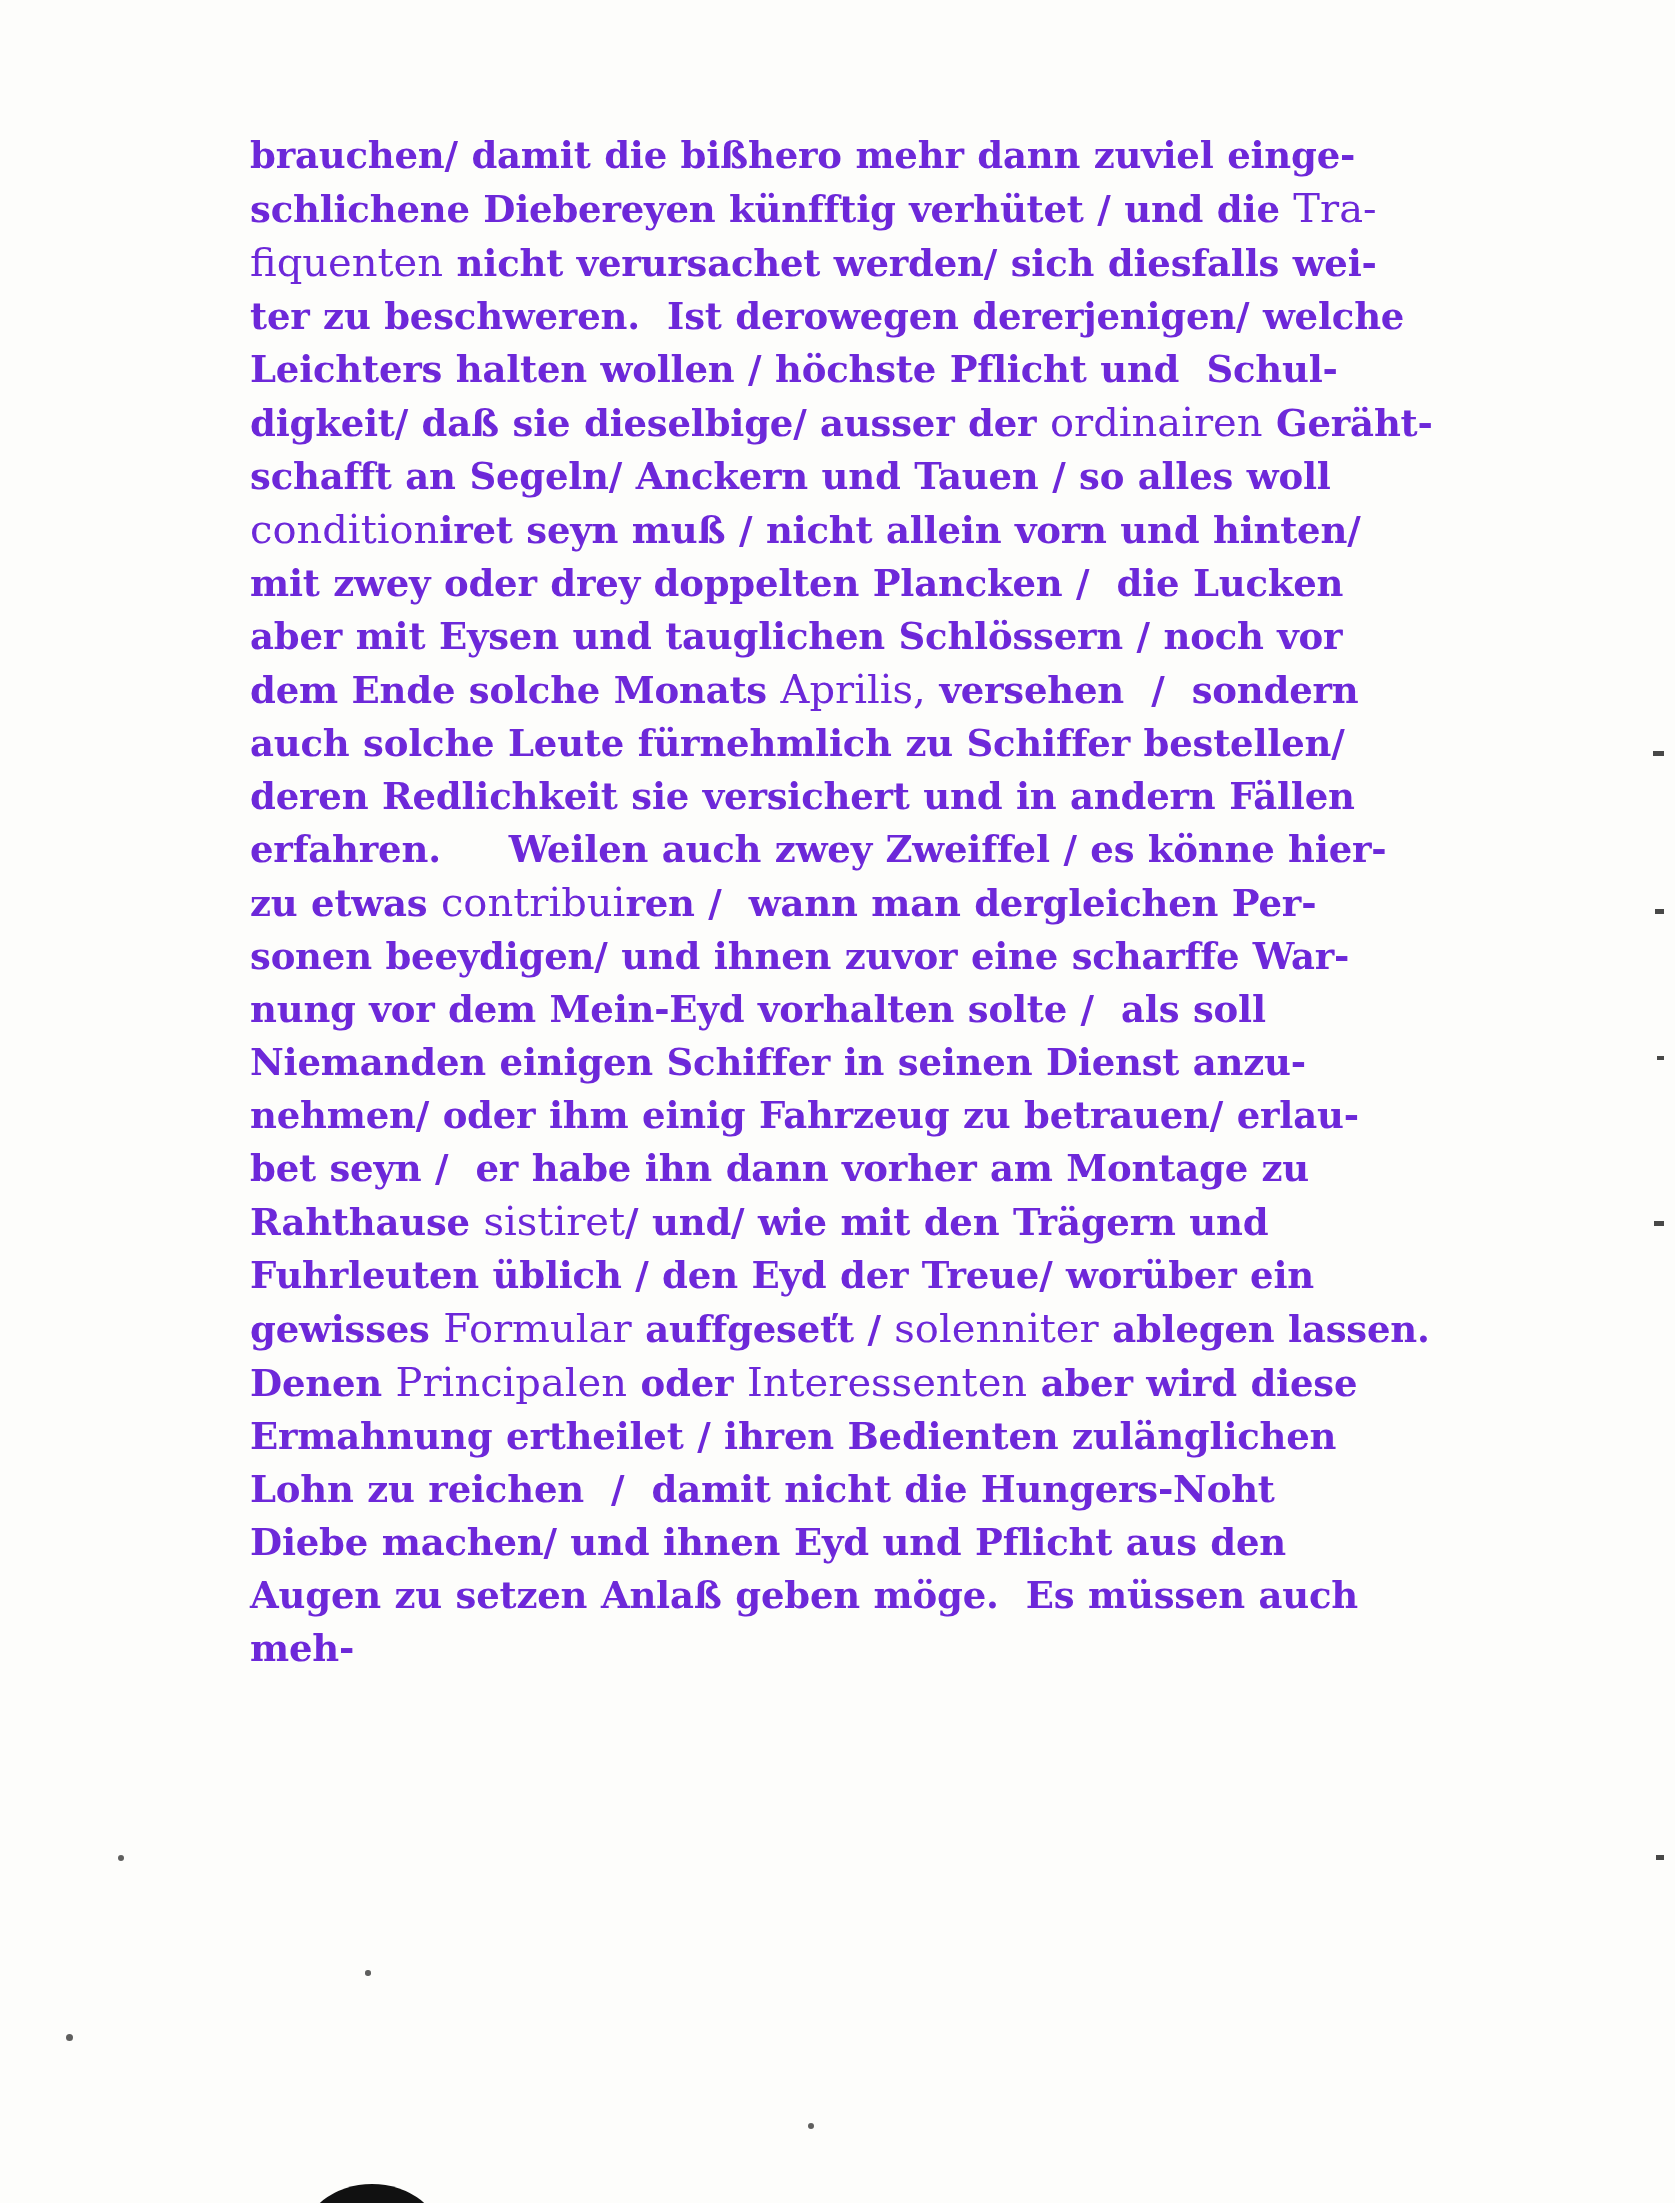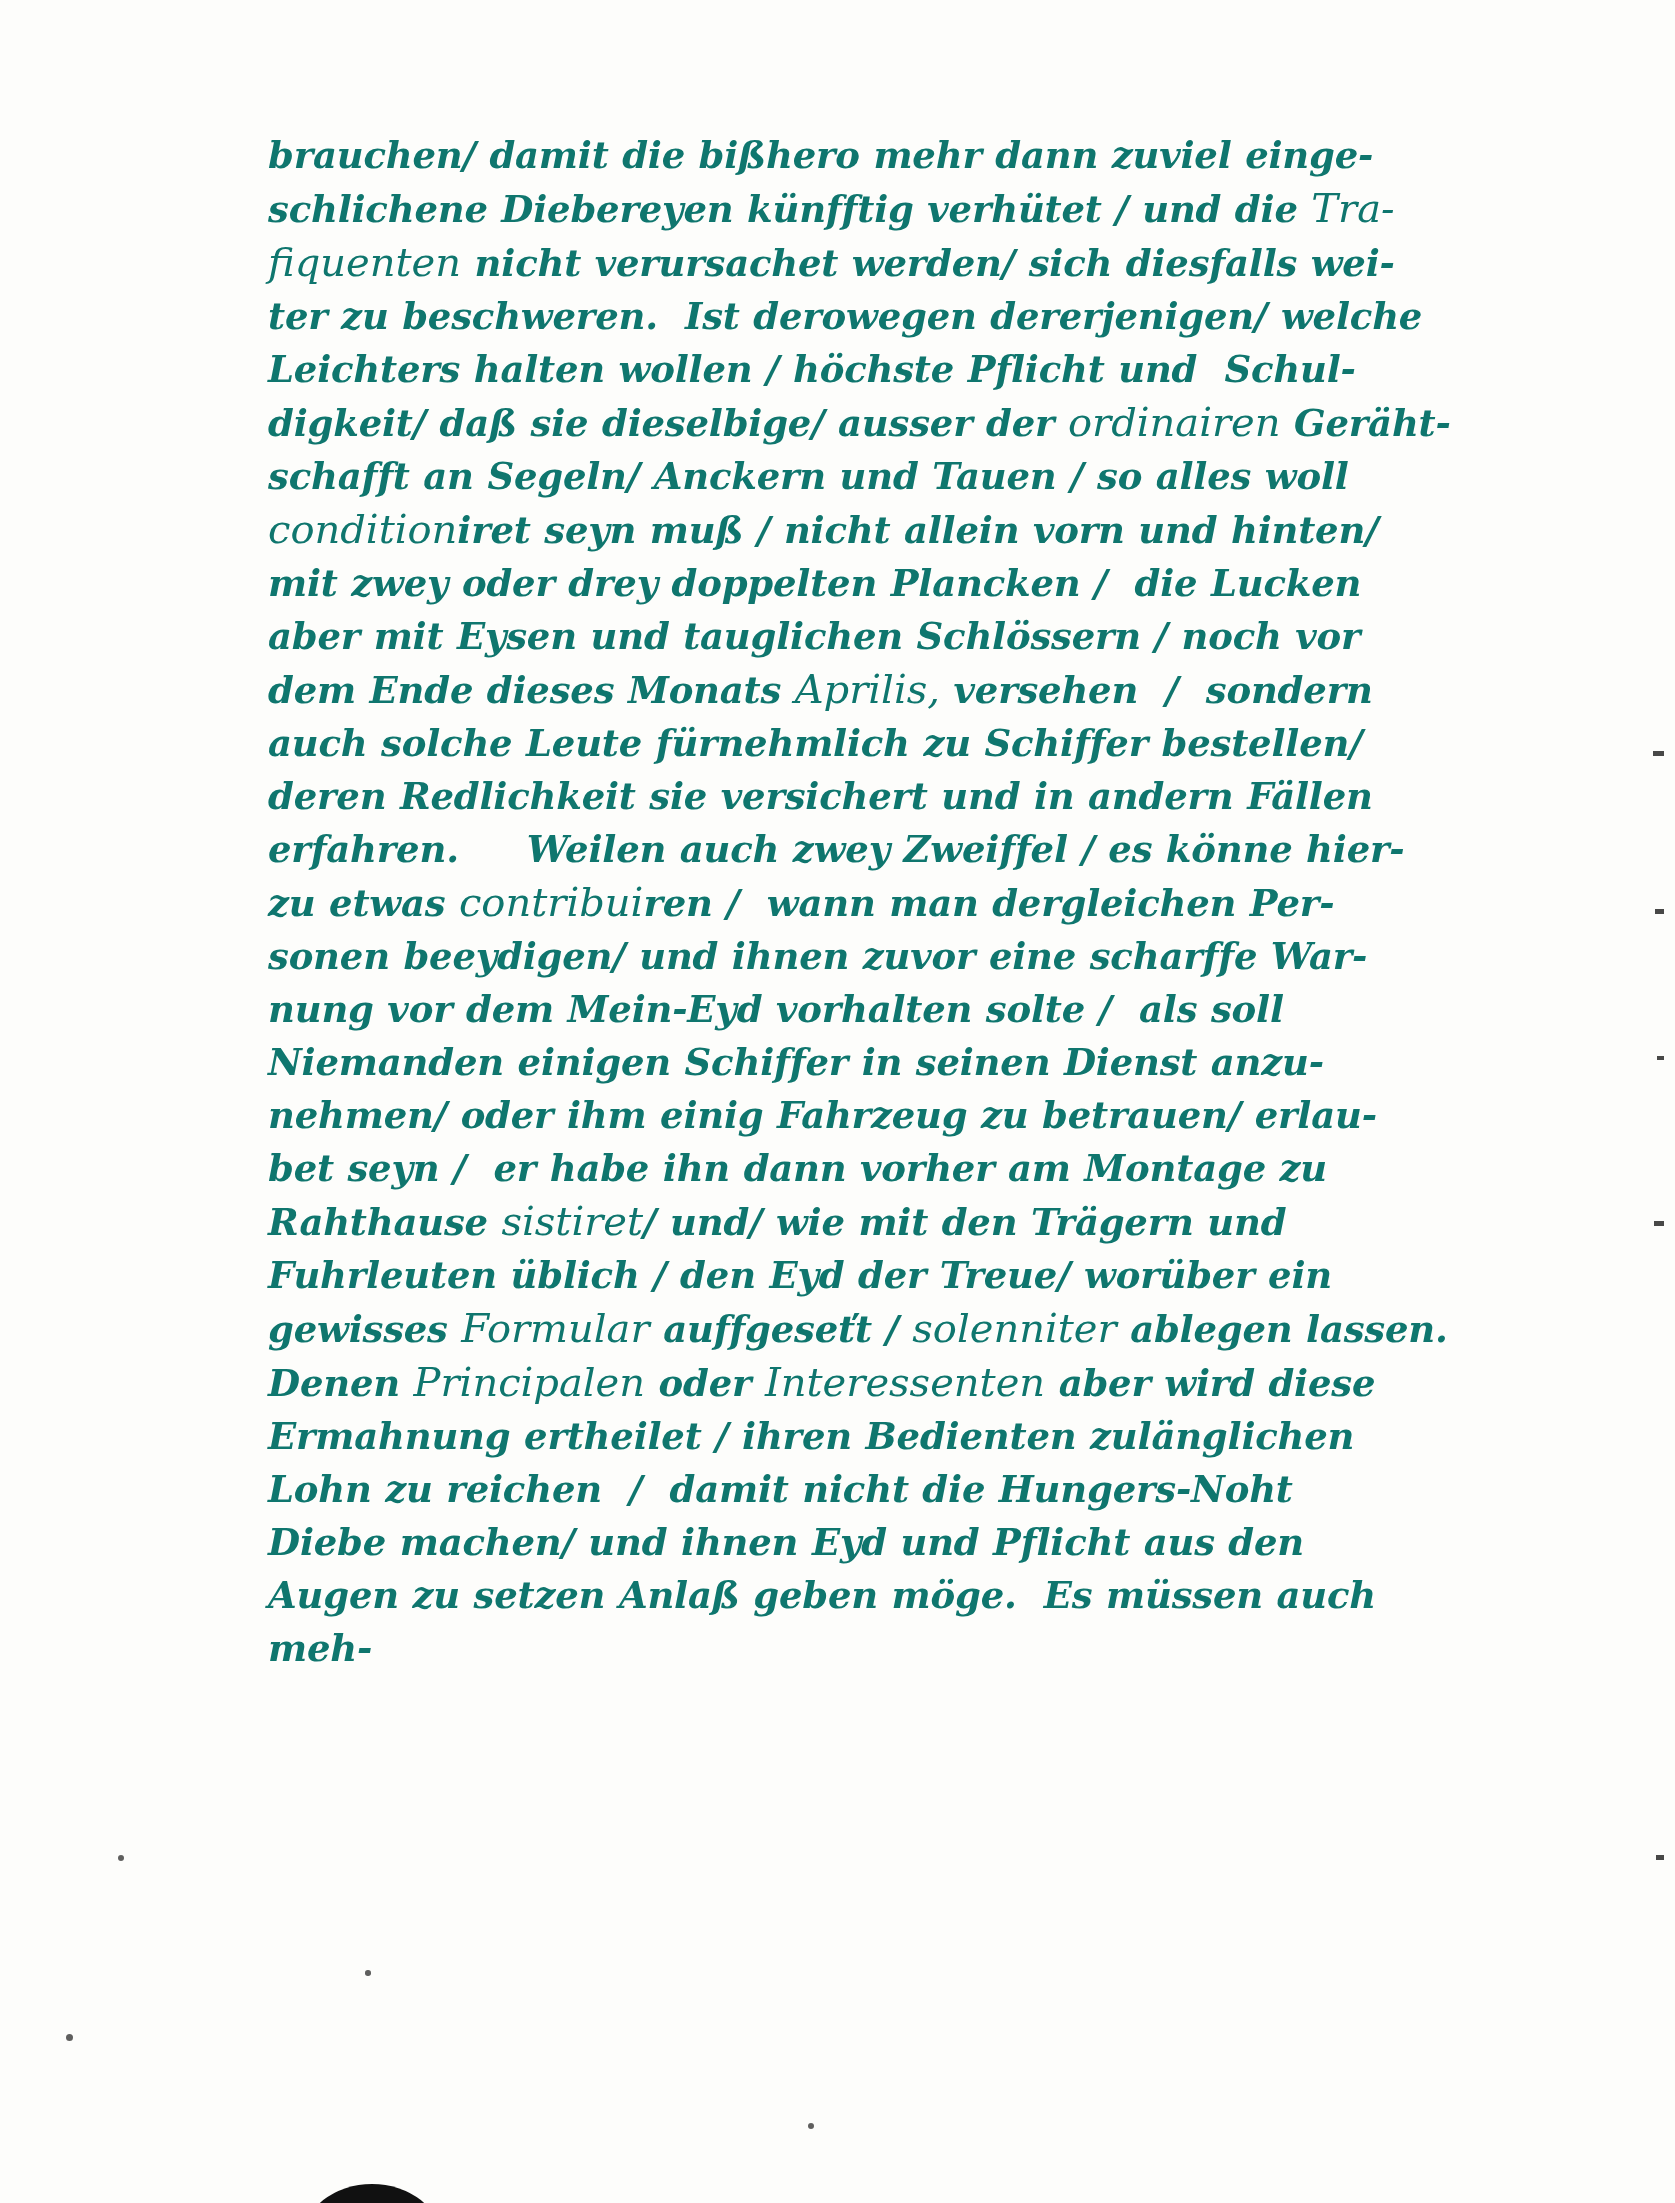--- a/index.html
+++ b/index.html
@@ -18,25 +18,24 @@
   
   #page {
     position: absolute;
     inset: 0;
     background: #fdfdfb;
   }
 
   
   #textblock {
     position: absolute;
-    left: 268px;
+    left: 250px;
     top: 129px;
     width: 1242px;
-    color: #0f766e;
-    font-style: italic;
+    color: #6d28d9;
   }
 
   
   .line {
     display: block;
     white-space: pre;
     font-weight: 700;
     font-size: 37px;
     line-height: 53px;
     letter-spacing: -0.2px;
@@ -91,21 +90,21 @@
       <div class="line"><span>brauchen/ damit die bißhero mehr dann zuviel einge‐</span></div>
       <div class="line"><span>schlichene Diebereyen künfftig verhütet / und die </span><span class="rom">Tra-</span></div>
       <div class="line"><span class="rom">fiquenten</span><span> nicht verursachet werden/ sich diesfalls wei‐</span></div>
       <div class="line"><span>ter zu beschweren.  Ist derowegen dererjenigen/ welche</span></div>
       <div class="line"><span>Leichters halten wollen / höchste Pflicht und  Schul‐</span></div>
       <div class="line"><span>digkeit/ daß sie dieselbige/ ausser der </span><span class="rom">ordinairen</span><span> Geräht‐</span></div>
       <div class="line"><span>schafft an Segeln/ Anckern und Tauen / so alles woll</span></div>
       <div class="line"><span class="rom">condition</span><span>iret seyn muß / nicht allein vorn und hinten/</span></div>
       <div class="line"><span>mit zwey oder drey doppelten Plancken /  die Lucken</span></div>
       <div class="line"><span>aber mit Eysen und tauglichen Schlössern / noch vor</span></div>
-      <div class="line"><span>dem Ende dieses Monats </span><span class="rom">Aprilis,</span><span> versehen  /  sondern</span></div>
+      <div class="line"><span>dem Ende solche Monats </span><span class="rom">Aprilis,</span><span> versehen  /  sondern</span></div>
       <div class="line"><span>auch solche Leute fürnehmlich zu Schiffer bestellen/</span></div>
       <div class="line"><span>deren Redlichkeit sie versichert und in andern Fällen</span></div>
       <div class="line"><span>erfahren.     Weilen auch zwey Zweiffel / es könne hier‐</span></div>
       <div class="line"><span>zu etwas </span><span class="rom">contribui</span><span>ren /  wann man dergleichen Per‐</span></div>
       <div class="line"><span>sonen beeydigen/ und ihnen zuvor eine scharffe War‐</span></div>
       <div class="line"><span>nung vor dem Mein‐Eyd vorhalten solte /  als soll</span></div>
       <div class="line"><span>Niemanden einigen Schiffer in seinen Dienst anzu‐</span></div>
       <div class="line"><span>nehmen/ oder ihm einig Fahrzeug zu betrauen/ erlau‐</span></div>
       <div class="line"><span>bet seyn /  er habe ihn dann vorher am Montage zu</span></div>
       <div class="line"><span>Rahthause </span><span class="rom">sistiret</span><span>/ und/ wie mit den Trägern und</span></div>

